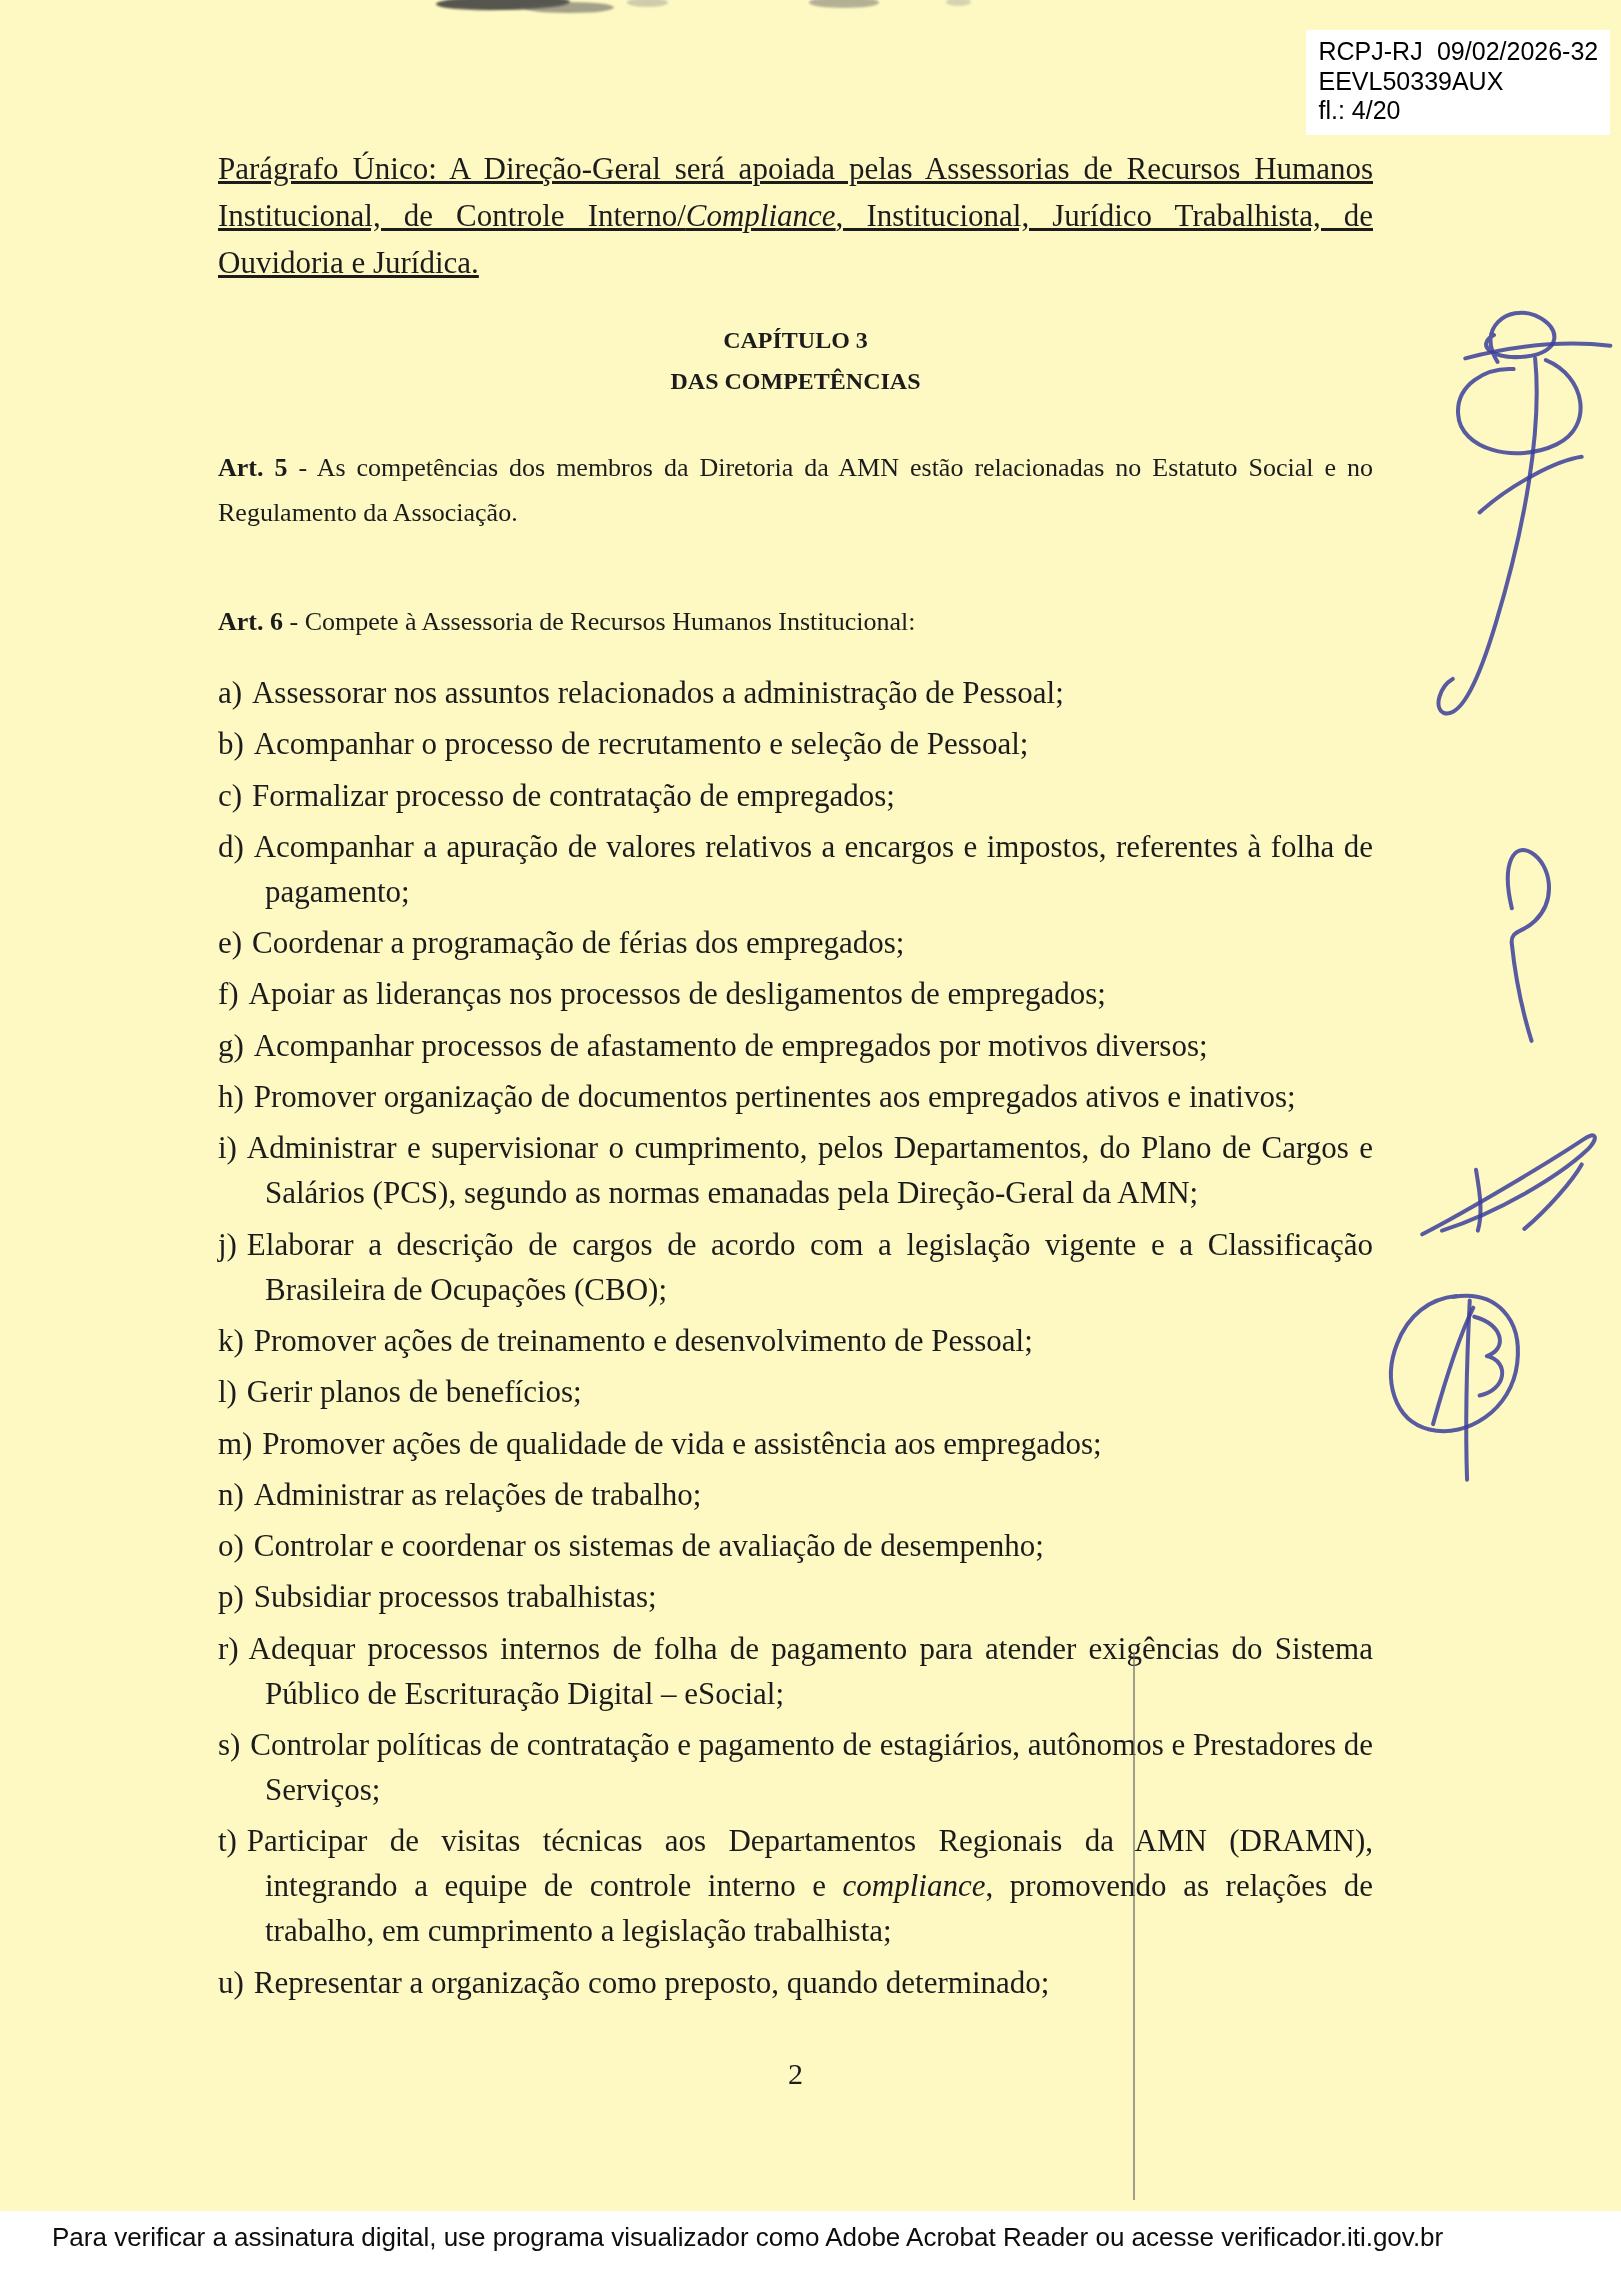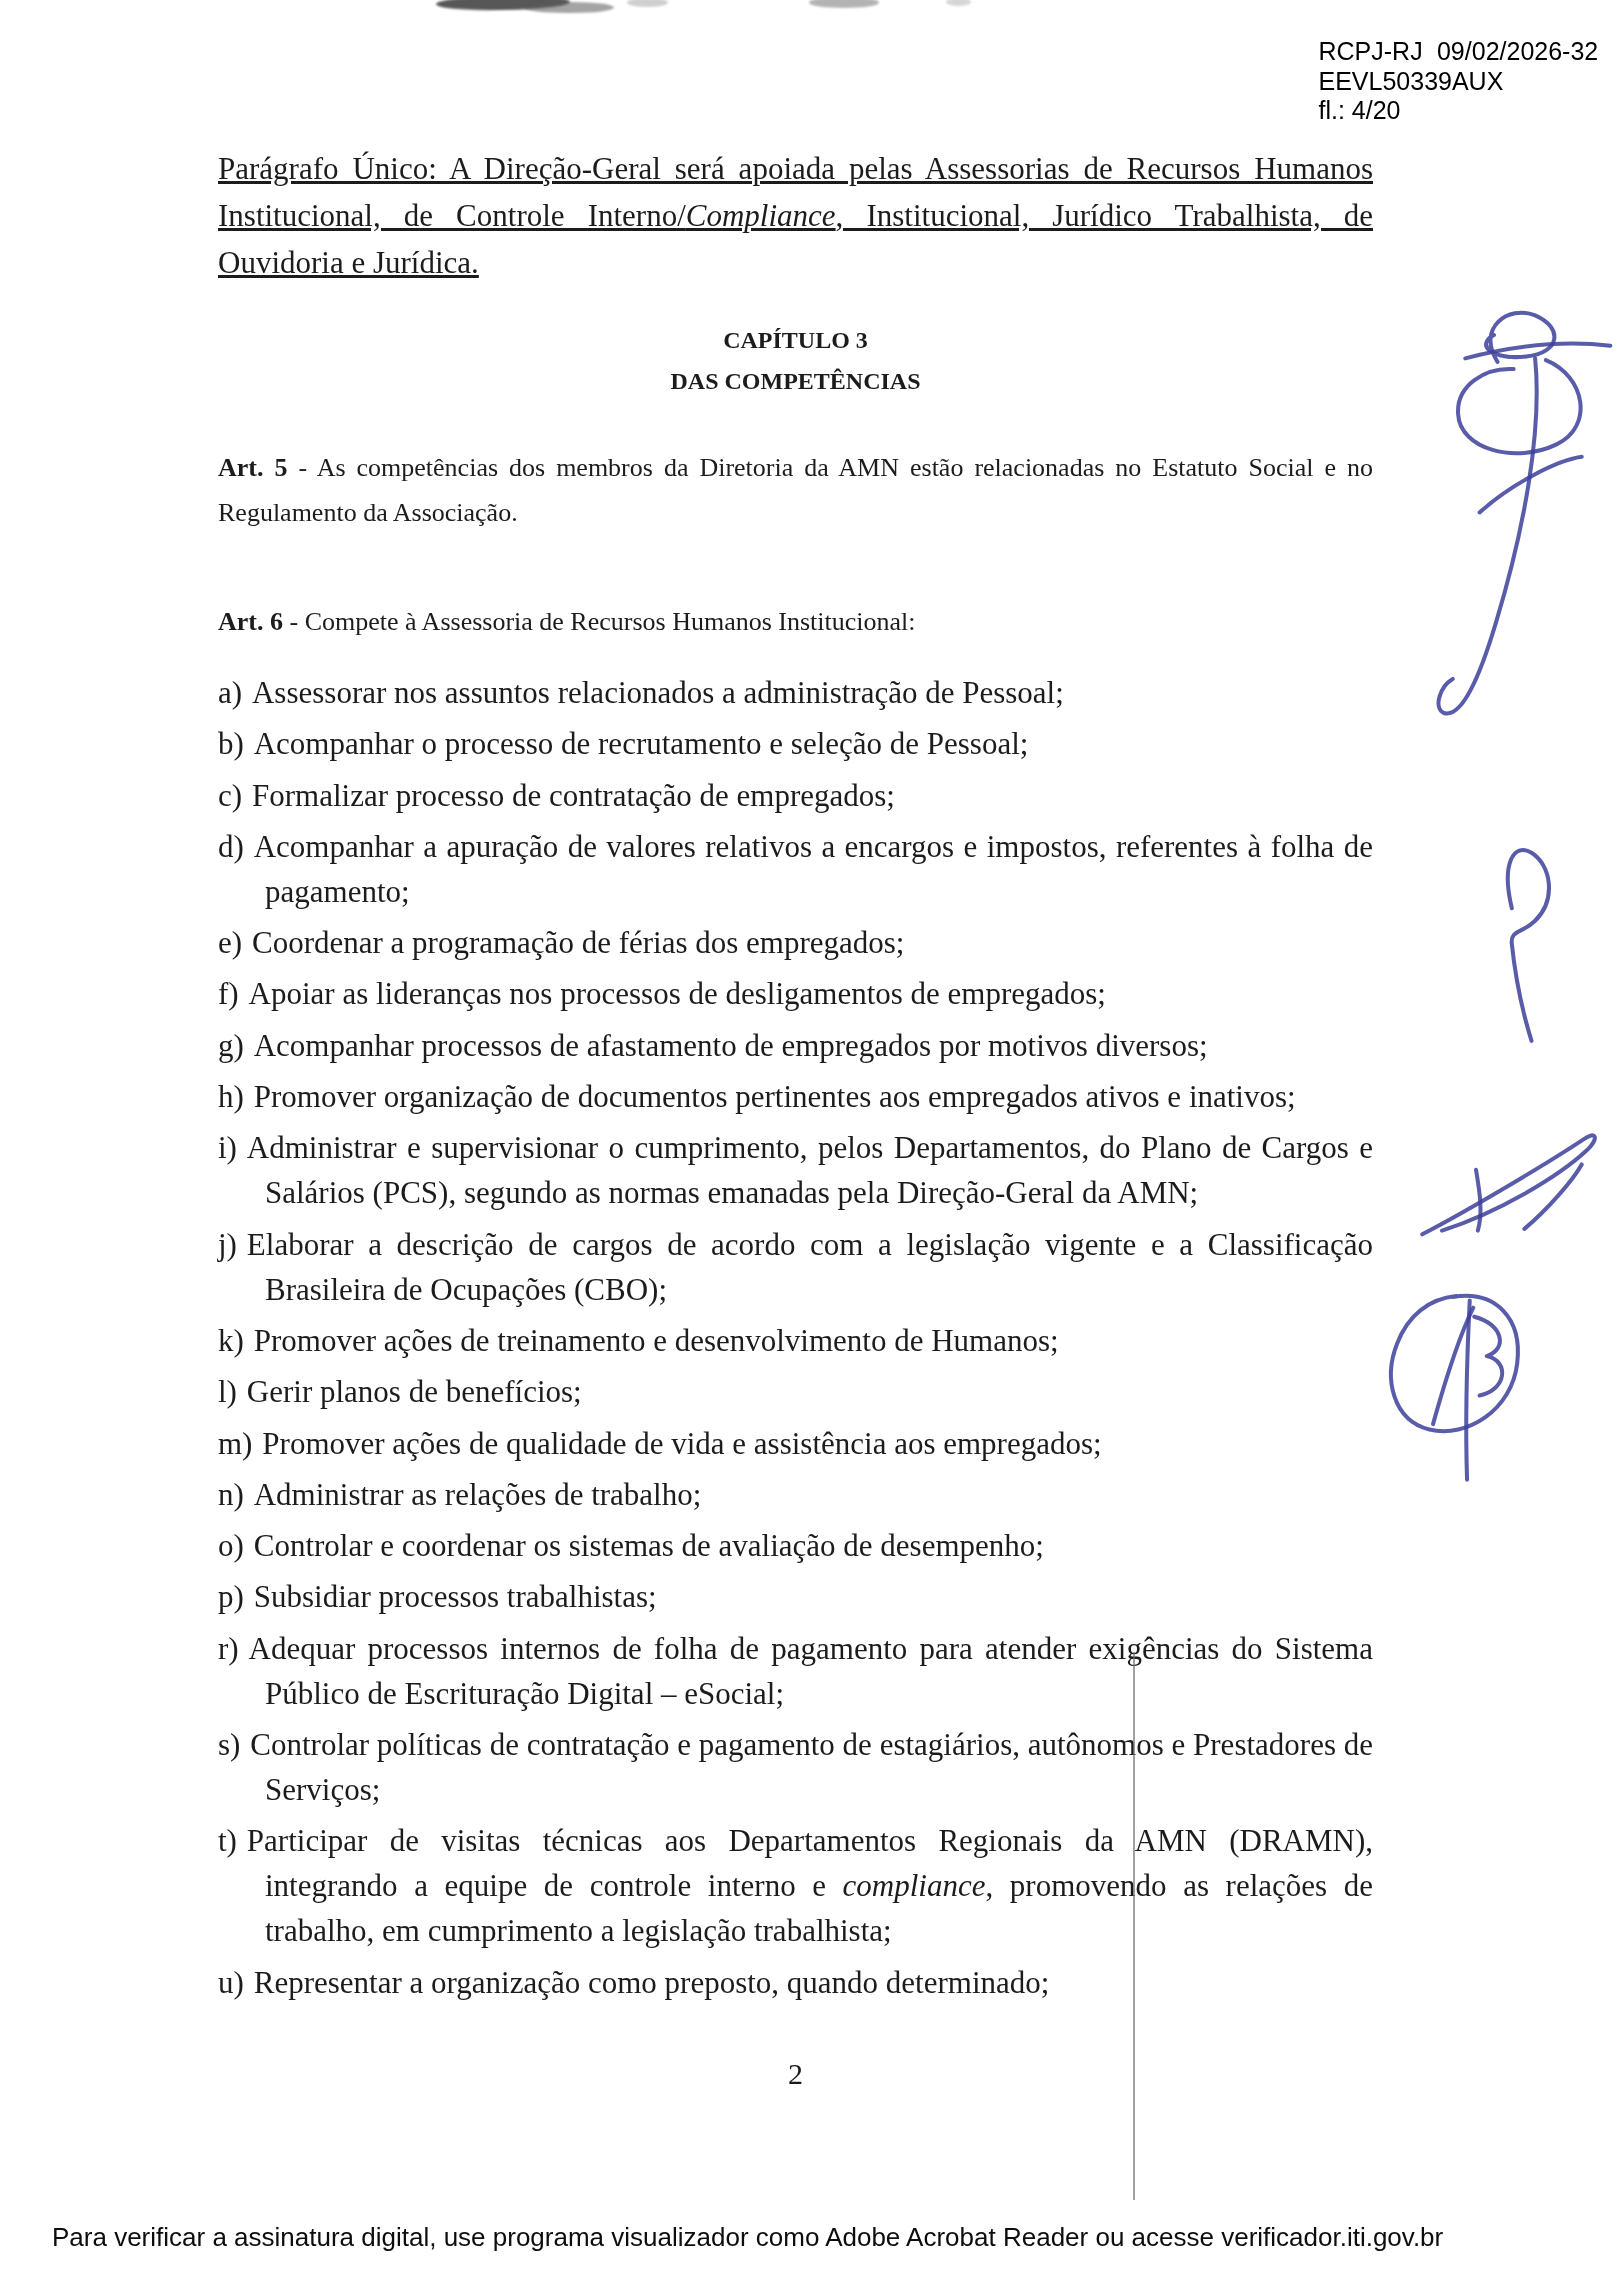--- a/index.html
+++ b/index.html
@@ -1,19 +1,19 @@
 <!DOCTYPE html>
 <html style="font-size:14.3px"><head>
 <meta charset="utf-8">
 <style>
   html,body{margin:0;padding:0;background:#e9e9e7;}
   .page{
     position:relative;
     width:1622px;height:2293px;
-    background:#ffffff;
+    background:#fef9c3;
     overflow:hidden;
     font-family:"Liberation Serif","DejaVu Serif",serif;
     color:#1c1c1c;
   }
   
   .smudge{position:absolute;border-radius:50%;filter:blur(1.3px);}
   .smudge.s1{left:436px;top:-3.6px;width:134px;height:14.3px;background:#3a3a3a;opacity:.85;transform:rotate(-1deg);}
   .smudge.s2{left:524px;top:1.8px;width:90px;height:11.6px;background:#5a5a5a;opacity:.55;}
   .smudge.s3{left:627px;top:-1.8px;width:41px;height:9px;background:#8a8a8a;opacity:.4;}
   .smudge.s4{left:809px;top:-2.7px;width:70px;height:10.7px;background:#6a6a6a;opacity:.5;}
@@ -92,21 +92,21 @@
       <li><span class="lbl">a)</span><span>Assessorar nos assuntos relacionados a administração de Pessoal;</span></li>
       <li><span class="lbl">b)</span><span>Acompanhar o processo de recrutamento e seleção de Pessoal;</span></li>
       <li><span class="lbl">c)</span><span>Formalizar processo de contratação de empregados;</span></li>
       <li><span class="lbl">d)</span><span>Acompanhar a apuração de valores relativos a encargos e impostos, referentes à folha de pagamento;</span></li>
       <li><span class="lbl">e)</span><span>Coordenar a programação de férias dos empregados;</span></li>
       <li><span class="lbl">f)</span><span>Apoiar as lideranças nos processos de desligamentos de empregados;</span></li>
       <li><span class="lbl">g)</span><span>Acompanhar processos de afastamento de empregados por motivos diversos;</span></li>
       <li><span class="lbl">h)</span><span>Promover organização de documentos pertinentes aos empregados ativos e inativos;</span></li>
       <li><span class="lbl">i)</span><span>Administrar e supervisionar o cumprimento, pelos Departamentos, do Plano de Cargos e Salários (PCS), segundo as normas emanadas pela Direção-Geral da AMN;</span></li>
       <li><span class="lbl">j)</span><span>Elaborar a descrição de cargos de acordo com a legislação vigente e a Classificação Brasileira de Ocupações (CBO);</span></li>
-      <li><span class="lbl">k)</span><span>Promover ações de treinamento e desenvolvimento de Humanos;</span></li>
+      <li><span class="lbl">k)</span><span>Promover ações de treinamento e desenvolvimento de Pessoal;</span></li>
       <li><span class="lbl">l)</span><span>Gerir planos de benefícios;</span></li>
       <li><span class="lbl">m)</span><span>Promover ações de qualidade de vida e assistência aos empregados;</span></li>
       <li><span class="lbl">n)</span><span>Administrar as relações de trabalho;</span></li>
       <li><span class="lbl">o)</span><span>Controlar e coordenar os sistemas de avaliação de desempenho;</span></li>
       <li><span class="lbl">p)</span><span>Subsidiar processos trabalhistas;</span></li>
       <li><span class="lbl">r)</span><span>Adequar processos internos de folha de pagamento para atender exigências do Sistema Público de Escrituração Digital – eSocial;</span></li>
       <li><span class="lbl">s)</span><span>Controlar políticas de contratação e pagamento de estagiários, autônomos e Prestadores de Serviços;</span></li>
       <li><span class="lbl">t)</span><span>Participar de visitas técnicas aos Departamentos Regionais da AMN (DRAMN), integrando a equipe de controle interno e </span><i>compliance</i><span>, promovendo as relações de trabalho, em cumprimento a legislação trabalhista;</span></li>
       <li><span class="lbl">u)</span><span>Representar a organização como preposto, quando determinado;</span></li>
     </ol>

